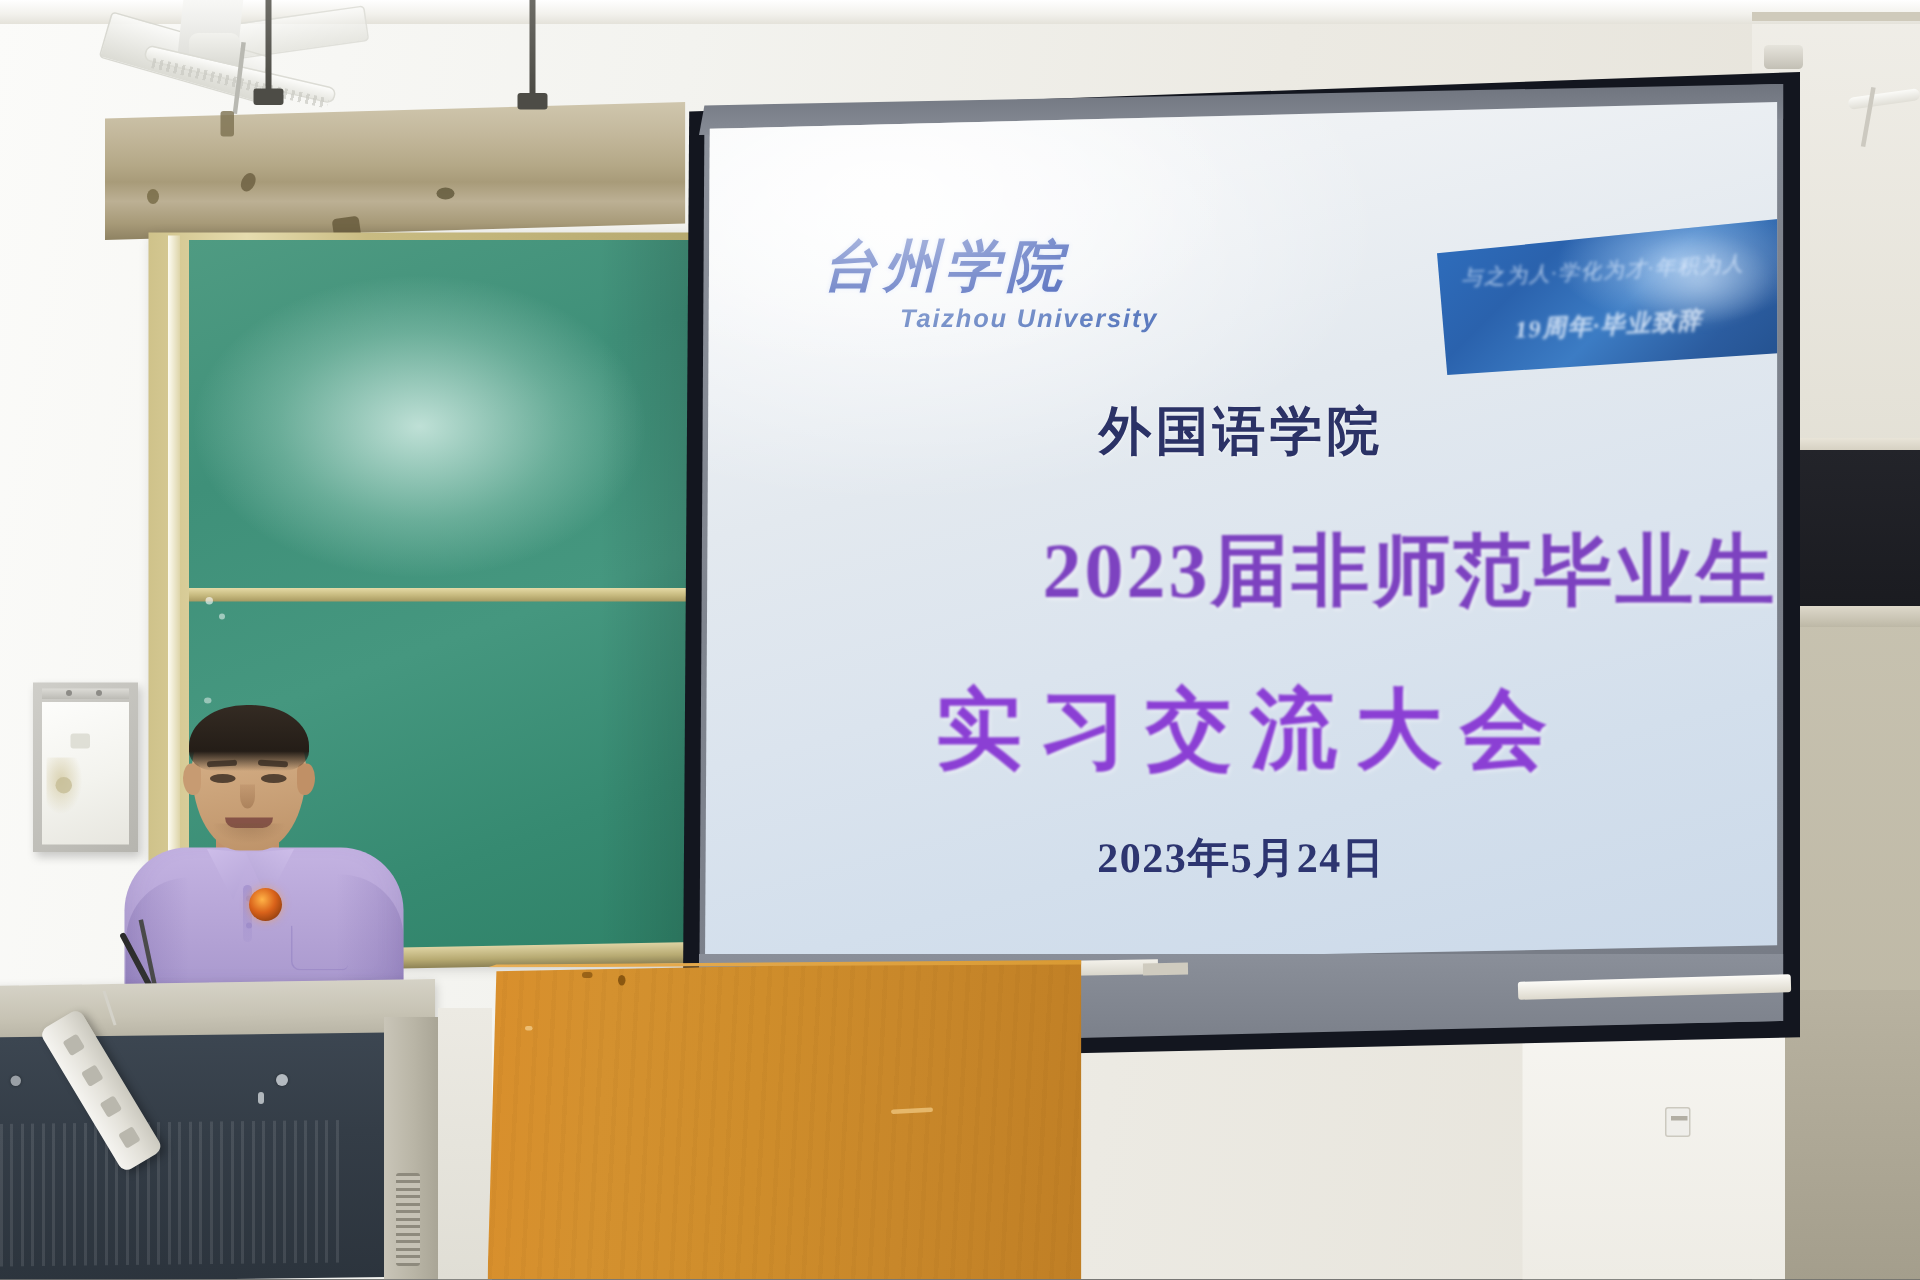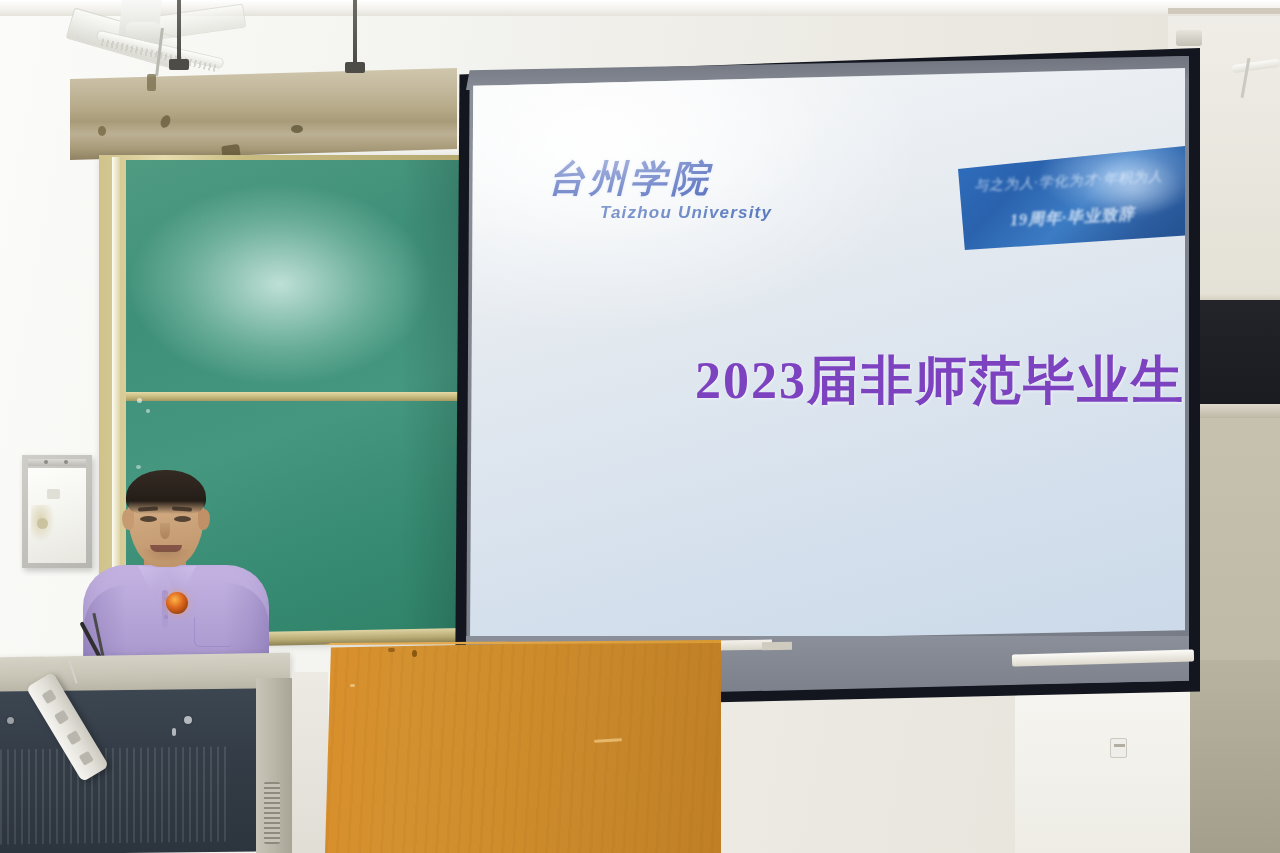--- a/index.html
+++ b/index.html
@@ -597,21 +597,24 @@
       <div class="slide-logo-cn">台州学院</div>
       <div class="slide-logo-en">Taizhou University</div>
     </div>
 
     <div class="slide-banner">
       <div class="banner-wisp"></div>
       <div class="banner-line1">与之为人·学化为才·年积为人</div>
       <div class="banner-line2">19周年·毕业致辞</div>
     </div>
 
+    <div class="slide-dept">外国语学院</div>
     <div class="slide-title1">2023届非师范毕业生</div>
+    <div class="slide-title2">实习交流大会</div>
+    <div class="slide-date">2023年5月24日</div>
     <div class="slide-glare"></div>
   </div>
 
   <div class="screen-bottom-band"></div>
   <div class="screen-roller"></div>
 
   <div class="person">
     <div class="neck"></div>
     <div class="shirt"></div>
     <div class="shirt-shadow-l"></div>

